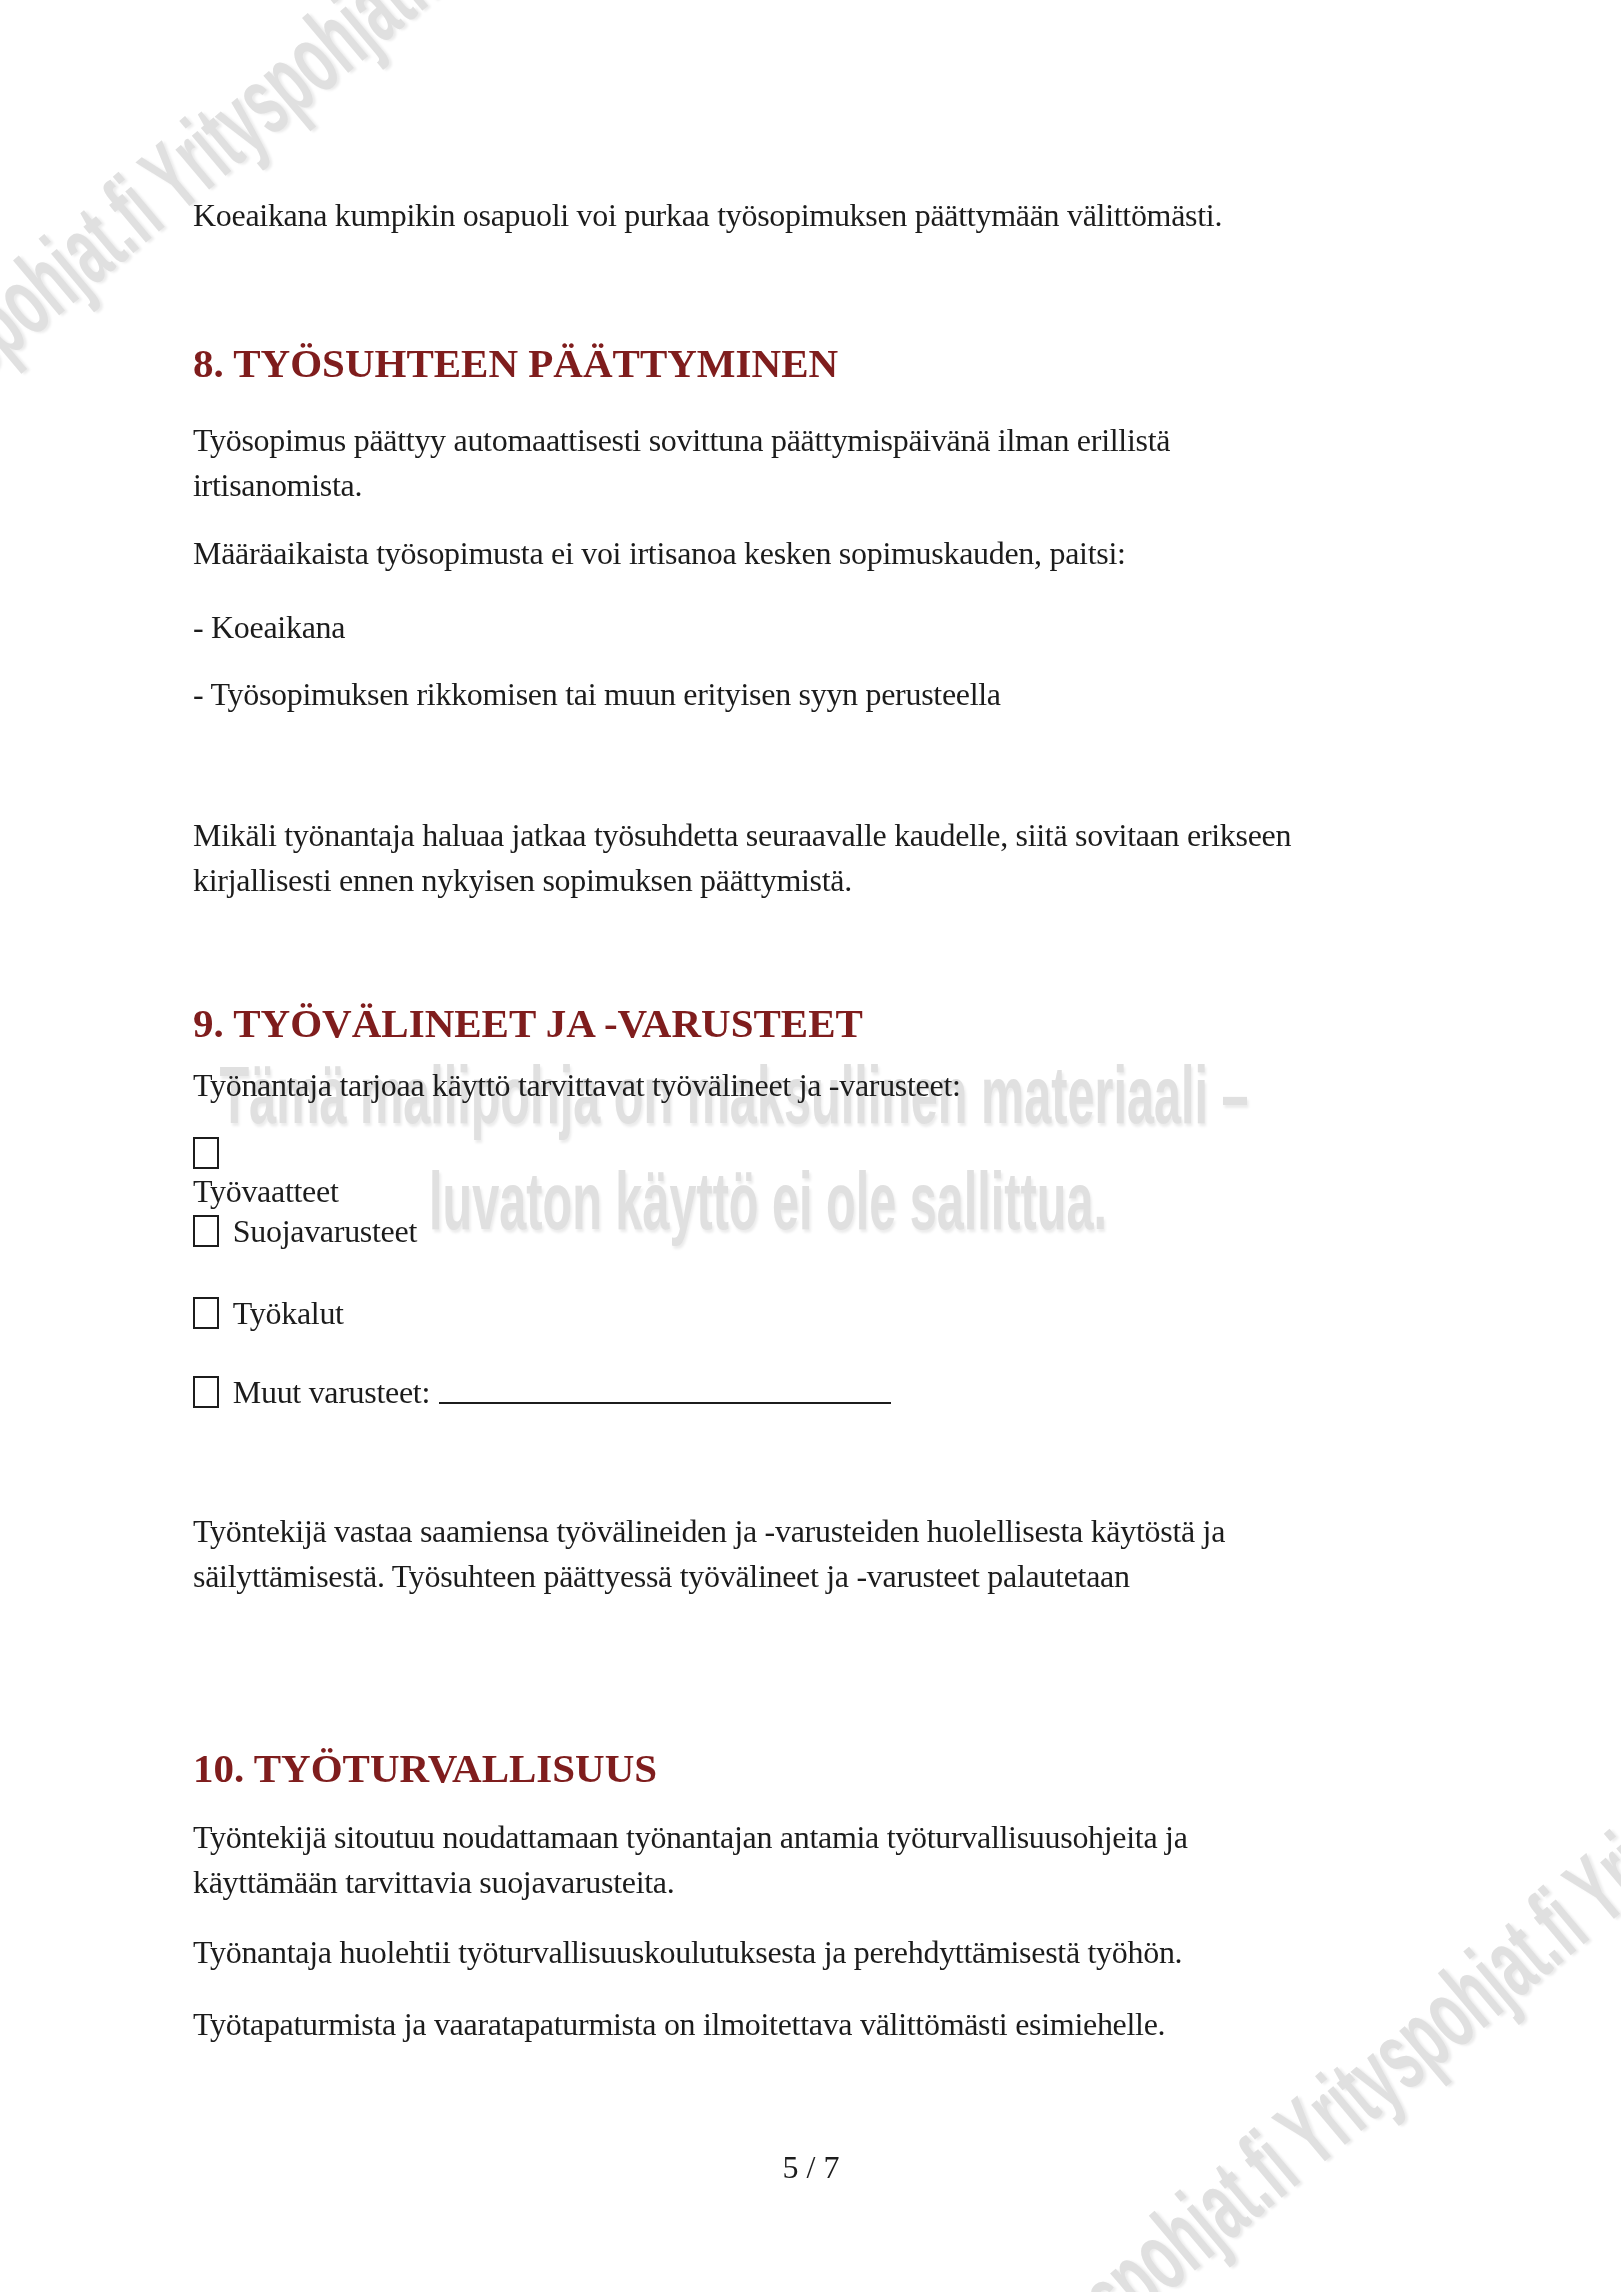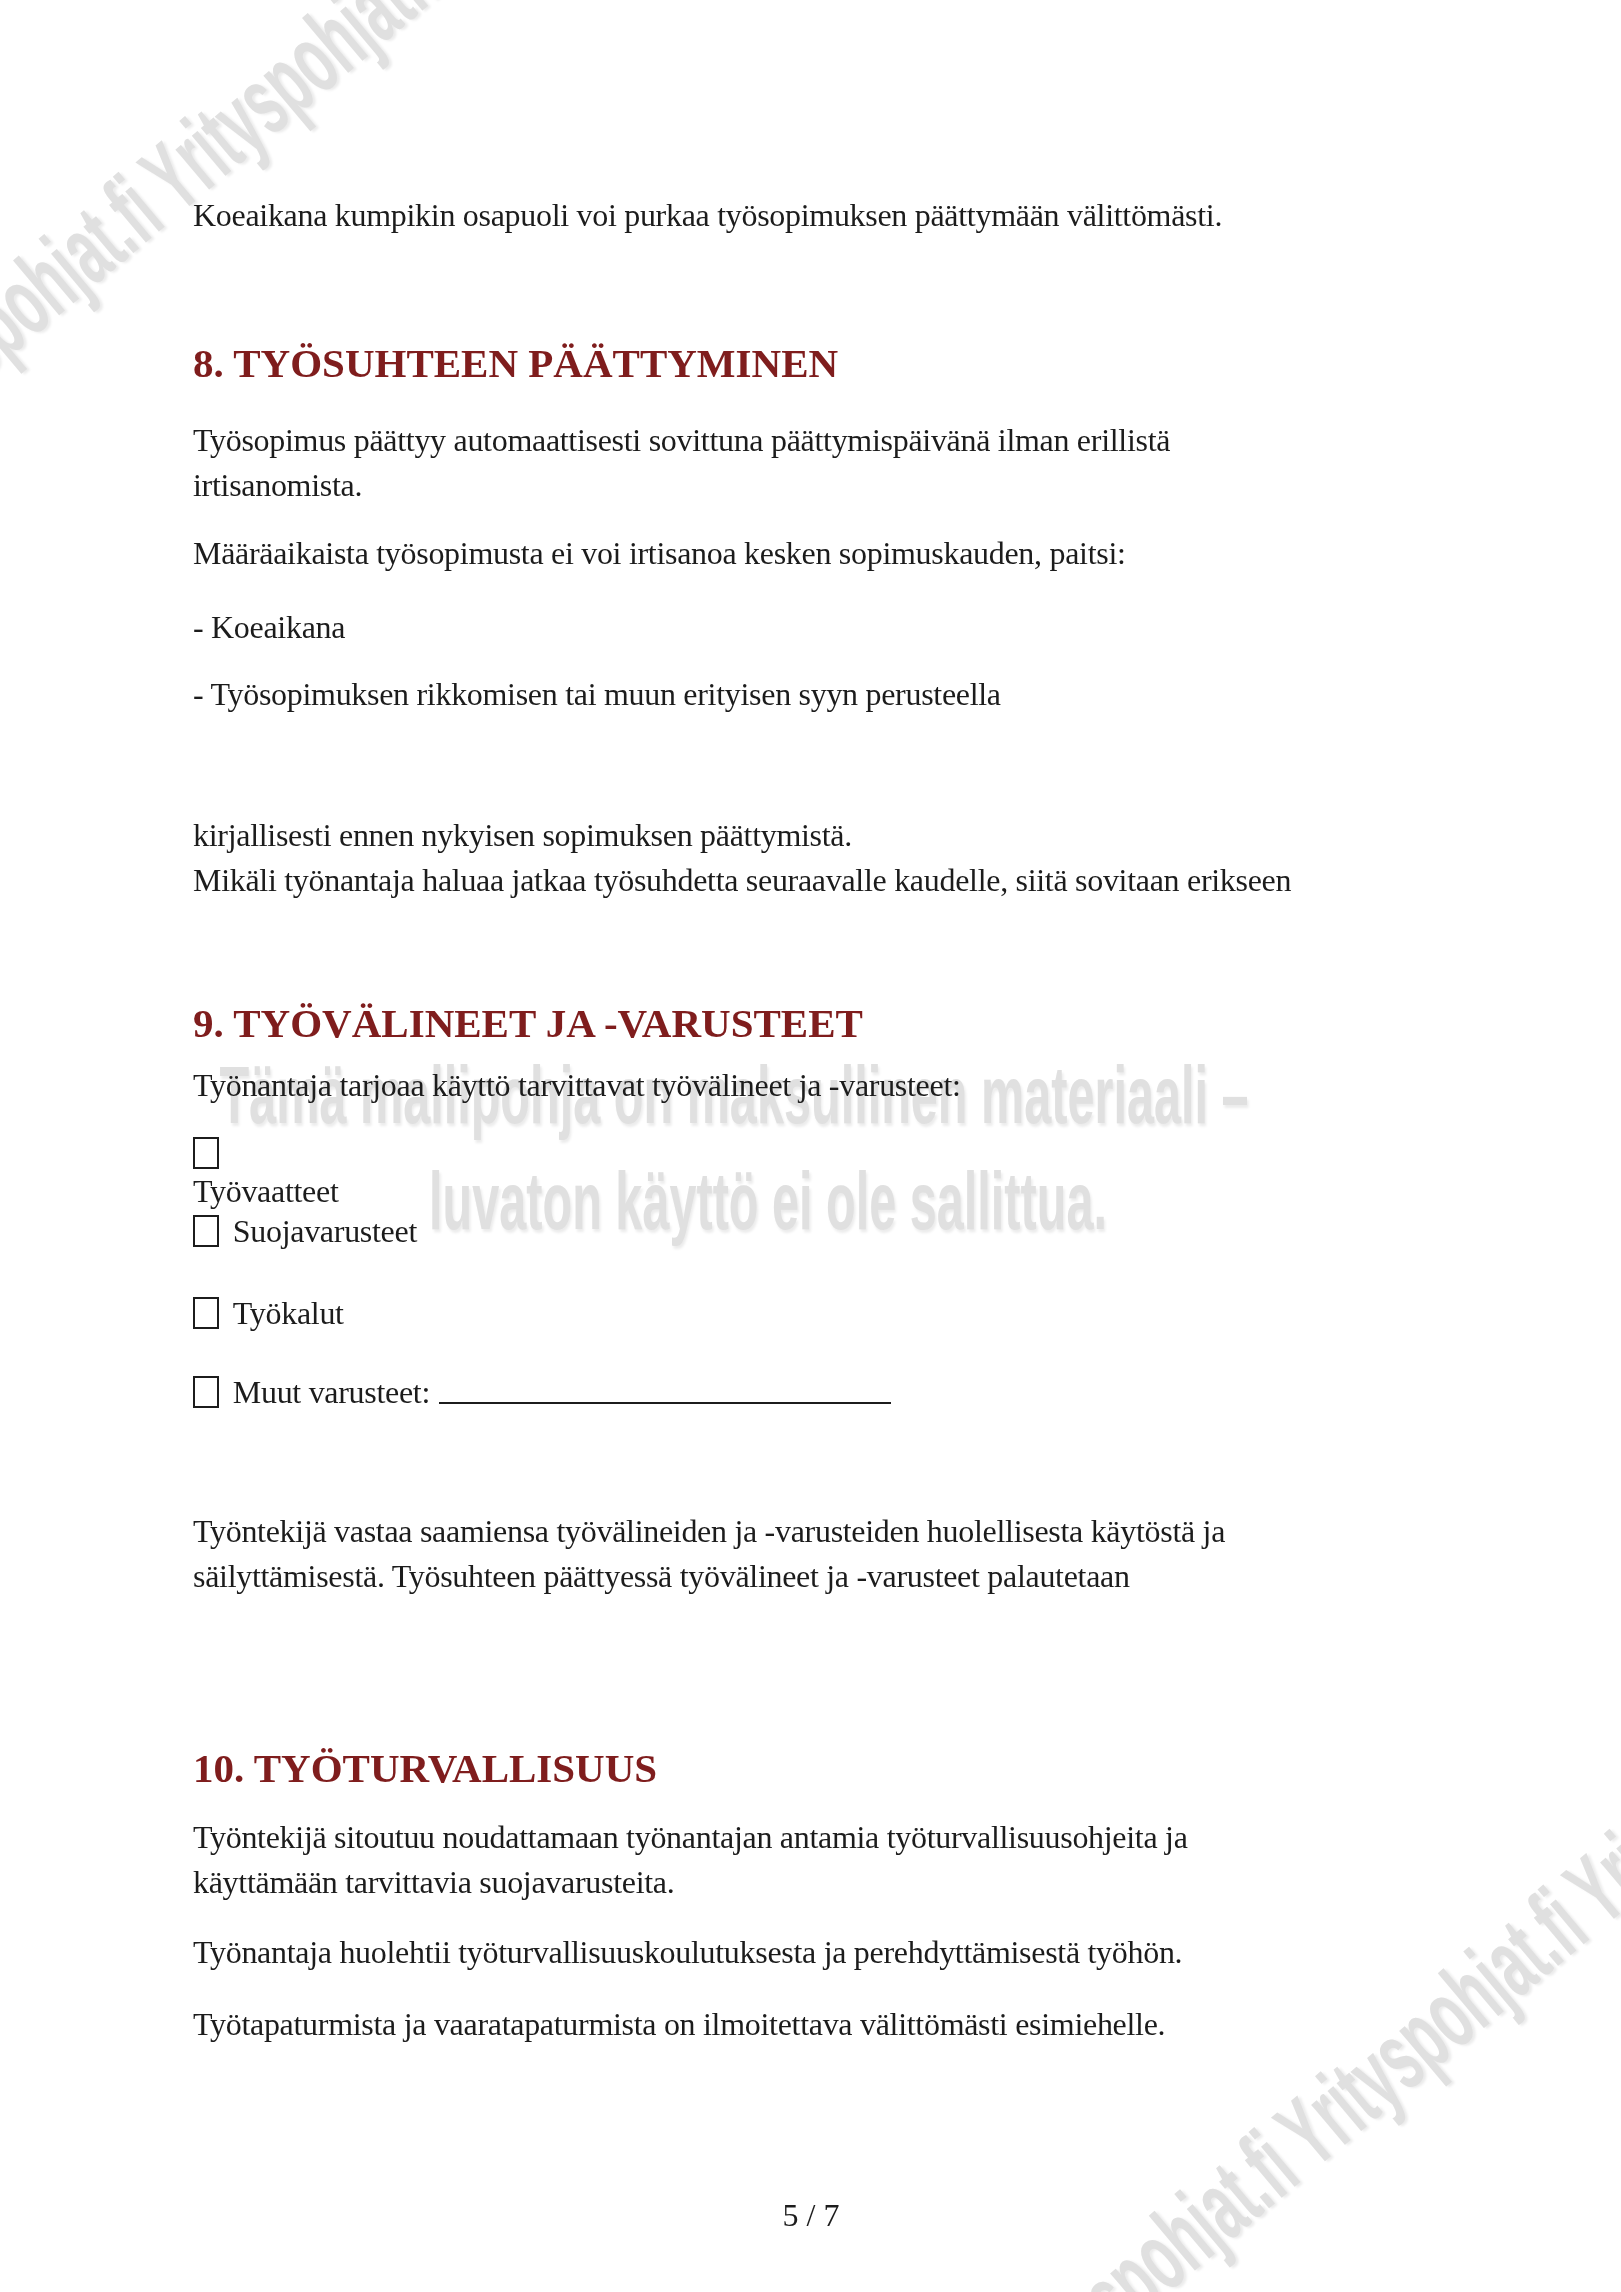--- a/index.html
+++ b/index.html
@@ -120,22 +120,22 @@
     <div>irtisanomista.</div>
   </div>
 
   <div class="content body-text" style="top:531px;text-align:center;">Määräaikaista työsopimusta ei voi irtisanoa kesken sopimuskauden, paitsi:</div>
 
   <div class="content body-text" style="top:605px;">- Koeaikana</div>
 
   <div class="content body-text" style="top:672px;">- Työsopimuksen rikkomisen tai muun erityisen syyn perusteella</div>
 
   <div class="content body-text" style="top:813px;">
+    <div>Mikäli työnantaja haluaa jatkaa työsuhdetta seuraavalle kaudelle, siitä sovitaan erikseen</div>
     <div>kirjallisesti ennen nykyisen sopimuksen päättymistä.</div>
-    <div>Mikäli työnantaja haluaa jatkaa työsuhdetta seuraavalle kaudelle, siitä sovitaan erikseen</div>
   </div>
 
   <div class="content heading" style="top:998px;">9. TYÖVÄLINEET JA -VARUSTEET</div>
 
   <div class="content body-text" style="top:1063px;">Työnantaja tarjoaa käyttö tarvittavat työvälineet ja -varusteet:</div>
 
   <div class="content cb-row" style="top:1131px;flex-direction:column;">
     <span class="cb-box"></span>
     <span>Työvaatteet</span>
   </div>
@@ -165,16 +165,16 @@
 
   <div class="content body-text" style="top:1815px;">
     <div>Työntekijä sitoutuu noudattamaan työnantajan antamia työturvallisuusohjeita ja</div>
     <div>käyttämään tarvittavia suojavarusteita.</div>
   </div>
 
   <div class="content body-text" style="top:1930px;">Työnantaja huolehtii työturvallisuuskoulutuksesta ja perehdyttämisestä työhön.</div>
 
   <div class="content body-text" style="top:2002px;">Työtapaturmista ja vaaratapaturmista on ilmoitettava välittömästi esimiehelle.</div>
 
-  <div class="content page-number" style="top:2145px;margin-top:48px;">5 / 7</div>
+  <div class="content page-number" style="top:2145px;">5 / 7</div>
 
 </div>
 
 
 </body></html>

